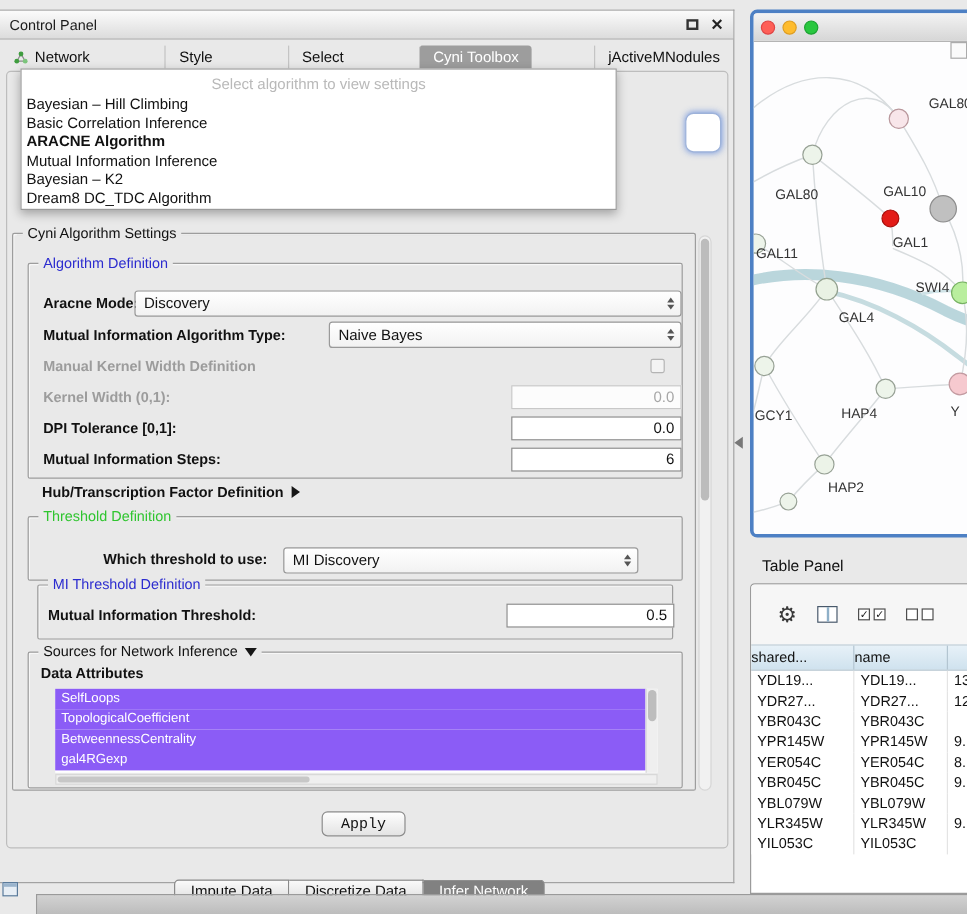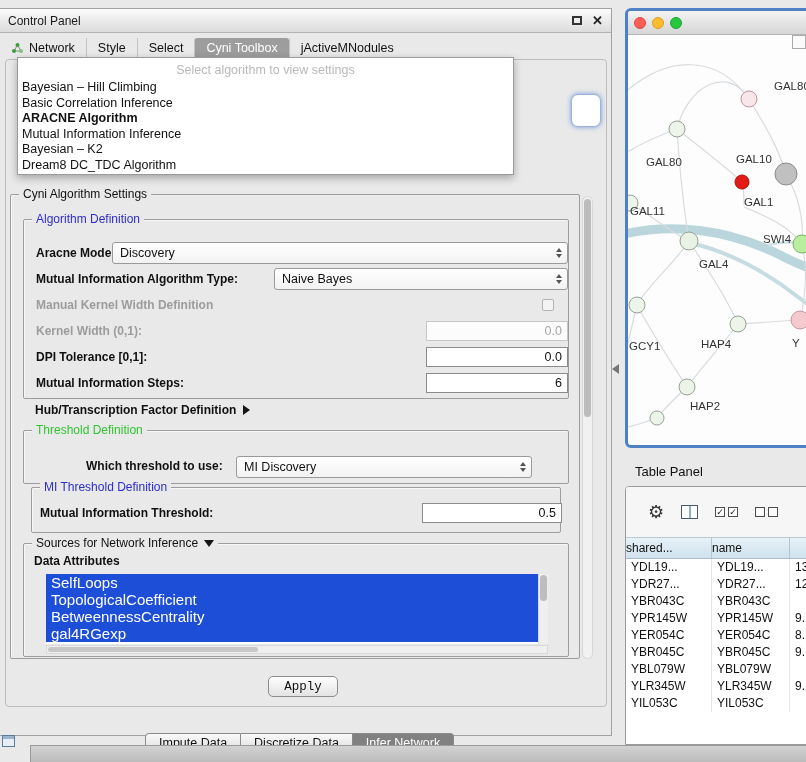--- a/index.html
+++ b/index.html
@@ -15,21 +15,21 @@
         background:#e9e9e9; border:1px solid #a2a2a2; border-left:none; }
   .cp-titlebar { position:absolute; left:0; top:0; right:0; height:24px;
         background:linear-gradient(#fbfbfb,#dcdcdc); border-bottom:1px solid #b3b3b3;
         display:flex; align-items:center; padding:0 8px; }
   .cp-title { font-size:12px; color:#1a1a1a; }
   .cp-controls { margin-left:auto; display:flex; align-items:center; gap:10px; }
   .float-icon { width:10px; height:9px; border:2px solid #333; display:inline-block; }
   .close-icon { font-size:13px; font-weight:bold; color:#222; line-height:1; }
 
   .cp-tabs { position:absolute; left:0; top:28px; right:0; height:22px;
-        display:flex; justify-content:flex-start; align-items:flex-end; font-size:12.5px; }
+        display:flex; justify-content:space-between; align-items:flex-end; font-size:12.5px; }
   .cp-tab { padding:3px 11px 4px; display:flex; align-items:center; gap:5px; color:#111; }
   .cp-tab + .cp-tab { border-left:1px solid #c4c4c4; }
   .cp-tab.active { background:#9d9d9d; color:#fff; border-radius:3px 3px 0 0; }
 
   .content-frame { position:absolute; left:5px; top:50px; width:602px; height:648px;
         border:1px solid #bdbdbd; border-radius:4px; }
   .hidden-line { position:absolute; left:14px; top:186px; width:566px; height:1px; background:#c9c9c9; }
   .combo-frag { position:absolute; left:571px; top:94px; width:30px; height:33px; background:#fff;
         border:1px solid #9db2d9; border-radius:7px; box-shadow:0 0 5px rgba(96,136,219,.85); z-index:10; }
 
@@ -56,22 +56,22 @@
   .tinput.disabled { border-color:#c8c8c8; color:#a6a6a6; background:#fcfcfc; }
   .checkbox { position:absolute; width:12px; height:12px; border:1px solid #b4b4b4;
         background:#f3f3f3; border-radius:2px; }
 
   .tri-right { display:inline-block; width:0; height:0; border-top:5.5px solid transparent;
         border-bottom:5.5px solid transparent; border-left:7px solid #161616; margin-left:7px; }
   .tri-down { display:inline-block; width:0; height:0; border-left:5.5px solid transparent;
         border-right:5.5px solid transparent; border-top:7px solid #161616; margin-left:6px; }
 
   .attr-list { position:absolute; background:#fff; }
-  .attr-item { height:17px; line-height:17px; padding-left:5px; background:#1d4ed8; color:#fff;
-        font-size:15px; width:calc(100% - 10px); white-space:nowrap; overflow:hidden; }
+  .attr-item { height:17px; line-height:17px; padding-left:5px; background:#8b5cf6; color:#fff;
+        font-size:11px; width:calc(100% - 10px); white-space:nowrap; overflow:hidden; }
   .lscroll { position:absolute; right:0; top:0; width:10px; bottom:0; background:#efefef; border-left:1px solid #dadada; }
   .lthumb  { position:absolute; left:1px; top:1px; width:7px; height:26px; background:#bdbdbd; border-radius:4px; }
   .hscroll { position:absolute; height:9px; background:#efefef; border:1px solid #d8d8d8; }
   .hthumb  { position:absolute; left:1px; top:1px; bottom:1px; width:210px; background:#c7c7c7; border-radius:4px; }
 
   .vscrollbar { position:absolute; width:11px; background:#f1f1f1; border:1px solid #d6d6d6; border-radius:6px; }
   .vthumb { position:absolute; left:1px; top:2px; width:7px; height:218px; background:#bcbcbc; border-radius:4px; }
 
   .apply-btn { position:absolute; width:70px; height:21px; border:1px solid #8d8d8d; border-radius:5px;
         background:linear-gradient(#fefefe,#e3e3e3); text-align:center; line-height:20px; font-size:12.5px; }

